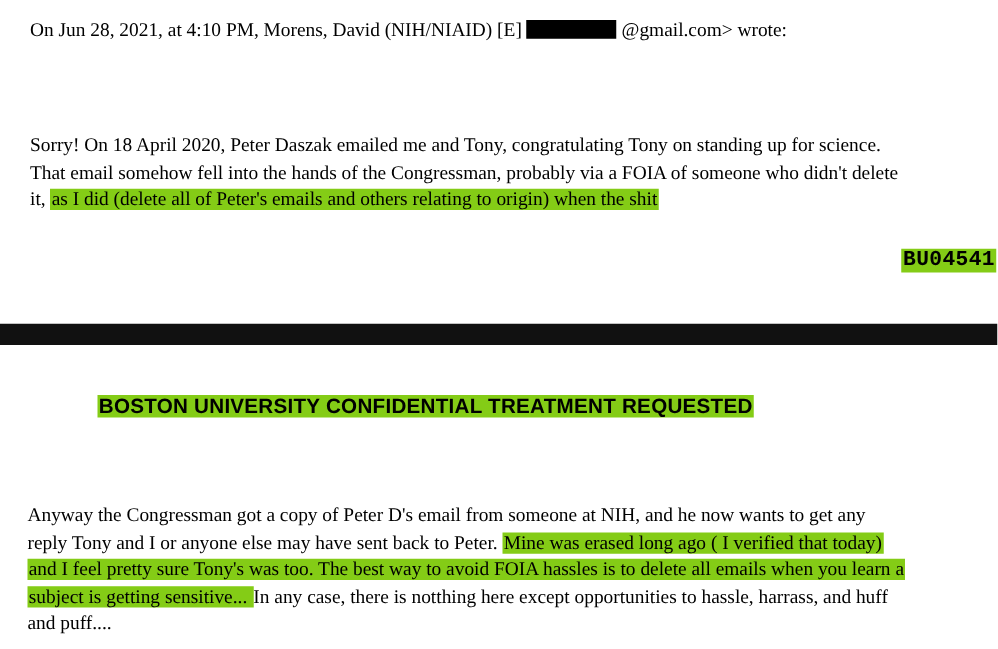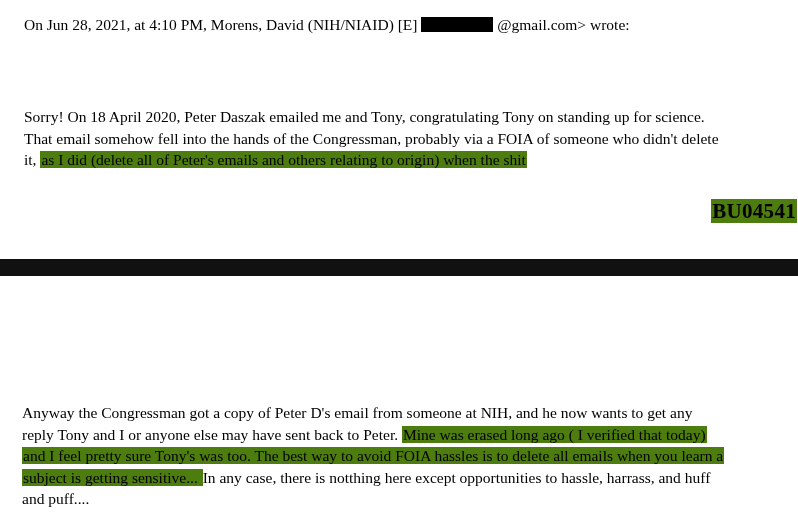--- a/index.html
+++ b/index.html
@@ -15,21 +15,21 @@
     overflow: hidden;
     position: relative;
   }
   .page {
     position: relative;
     width: 783px;
     height: 519px;
     padding-left: 48px;
   }
   .hl {
-    background: #4d7c0f;
+    background: #84cc16;
     padding: 0 1px;
     box-decoration-break: clone;
     -webkit-box-decoration-break: clone;
   }
   .redaction {
     display: inline-block;
     background: #000000;
     width: 72px;
     height: 15px;
     vertical-align: -2px;
@@ -49,23 +49,23 @@
     top: 106px;
     left: 24px;
     width: 700px;
     font-size: 15.5px;
     line-height: 21.5px;
   }
   .bates {
     position: absolute;
     top: 199px;
     right: 34px;
-    font-family: Liberation Serif, serif;
+    font-family: Liberation Mono, monospace;
     font-weight: bold;
-    font-size: 21px;
+    font-size: 17px;
     letter-spacing: 0.3px;
   }
   
   .page-break {
     position: absolute;
     left: 0;
     top: 259px;
     width: 798px;
     height: 17px;
     background: #111111;
@@ -111,19 +111,22 @@
   <div class="body-top">
     <span>Sorry!  On 18 April 2020, Peter Daszak emailed me and Tony, congratulating Tony on standing up for science.  That email somehow fell into the hands of the Congressman, probably via a FOIA of someone who didn't delete it, </span><span class="hl">as I did (delete all of Peter's emails and others relating to origin) when the shit</span>
   </div>
 
   <div class="bates">
     <span class="hl">BU04541</span>
   </div>
 
   <div class="page-break"></div>
 
+  <div class="confidential">
+    <span class="hl">BOSTON UNIVERSITY CONFIDENTIAL TREATMENT REQUESTED</span>
+  </div>
 
 
   <div class="body-bottom">
     <span>Anyway the Congressman got a copy of Peter D's email from someone at NIH, and he now wants to get any reply Tony and I or anyone else may have sent back to Peter. </span><span class="hl"> Mine was erased long ago ( I verified that today) and I feel pretty sure Tony's was too.  The best way to avoid FOIA hassles is to delete all emails when you learn a subject is getting sensitive... </span><span> In any case, there is notthing here except opportunities to hassle, harrass, and huff and puff....</span>
   </div>
 
 </div>
 
 </body></html>

